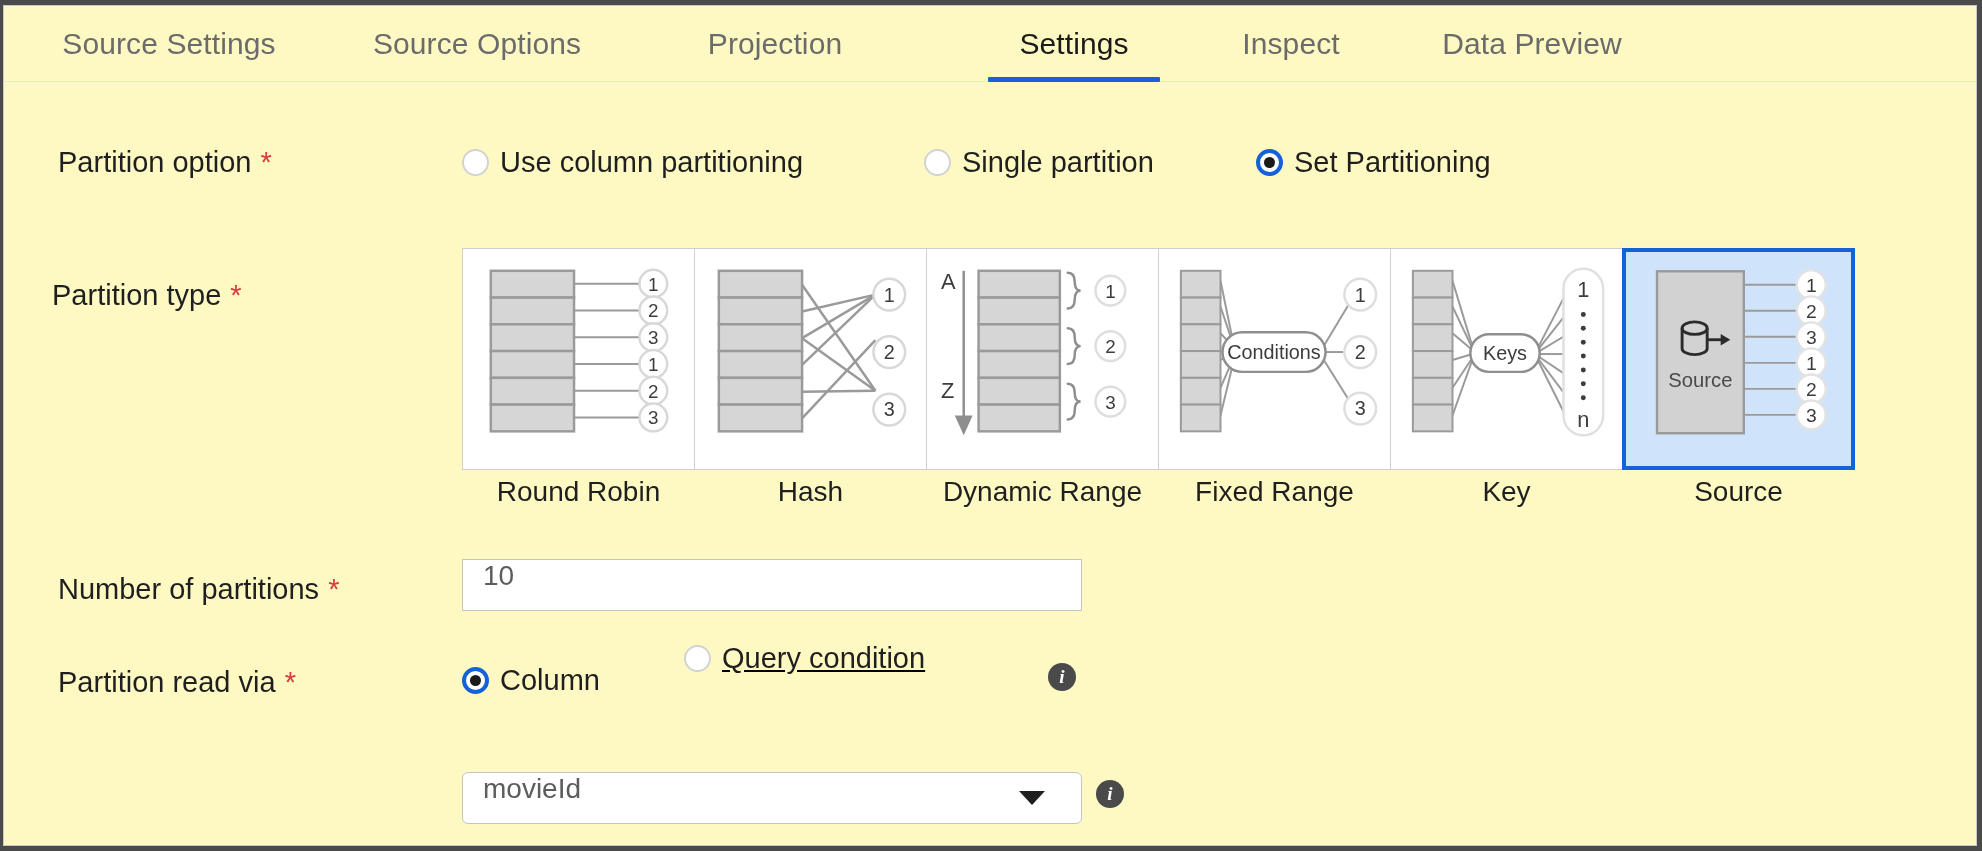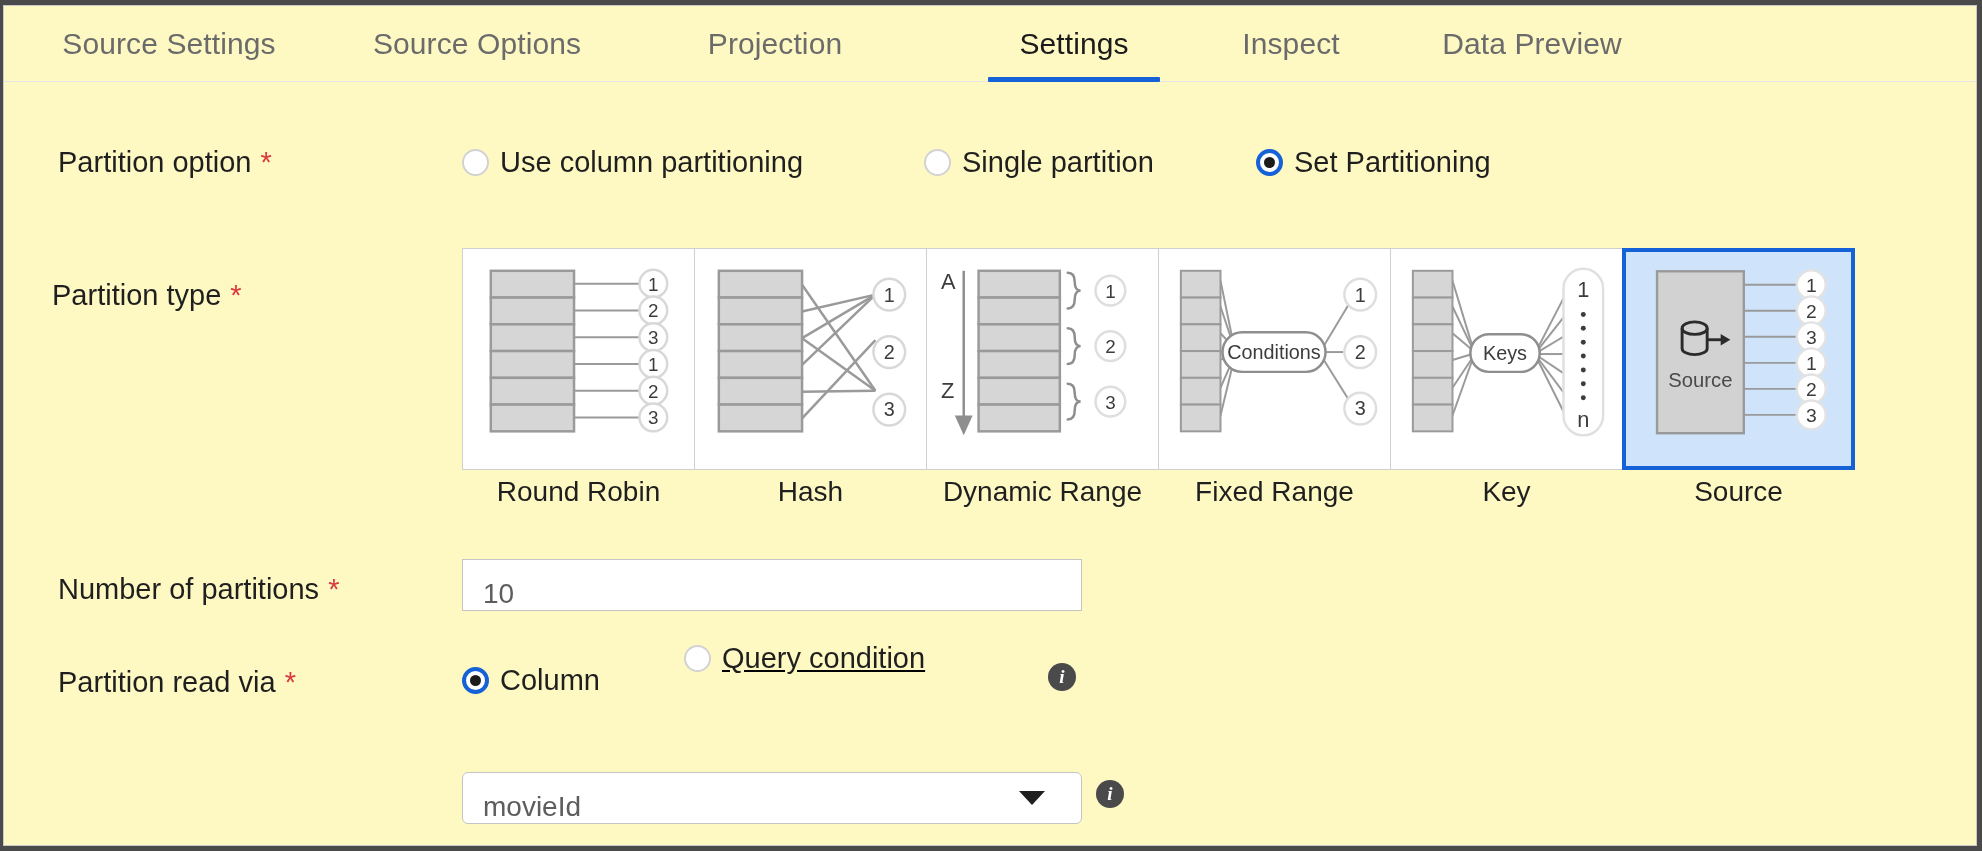--- a/index.html
+++ b/index.html
@@ -89,21 +89,21 @@
   .card-lbl{
     width:233px;margin-right:-1px;
     text-align:center;font-size:28px;color:#1f1f1f;
     white-space:nowrap;
   }
 
   
   .textbox{
     position:absolute;
     border:1px solid #c4c4c4;background:#fff;box-sizing:border-box;
-    display:flex;align-items:flex-end;
+    display:flex;align-items:flex-start;
   }
   .textbox .val{
     font-size:28px;color:#5d5d5d;padding-left:20px;
   }
   .caret{
     position:absolute;right:36px;top:50%;transform:translateY(-50%);
     width:0;height:0;border-left:13px solid transparent;
     border-right:13px solid transparent;border-top:14px solid #1f1f1f;
   }
 

